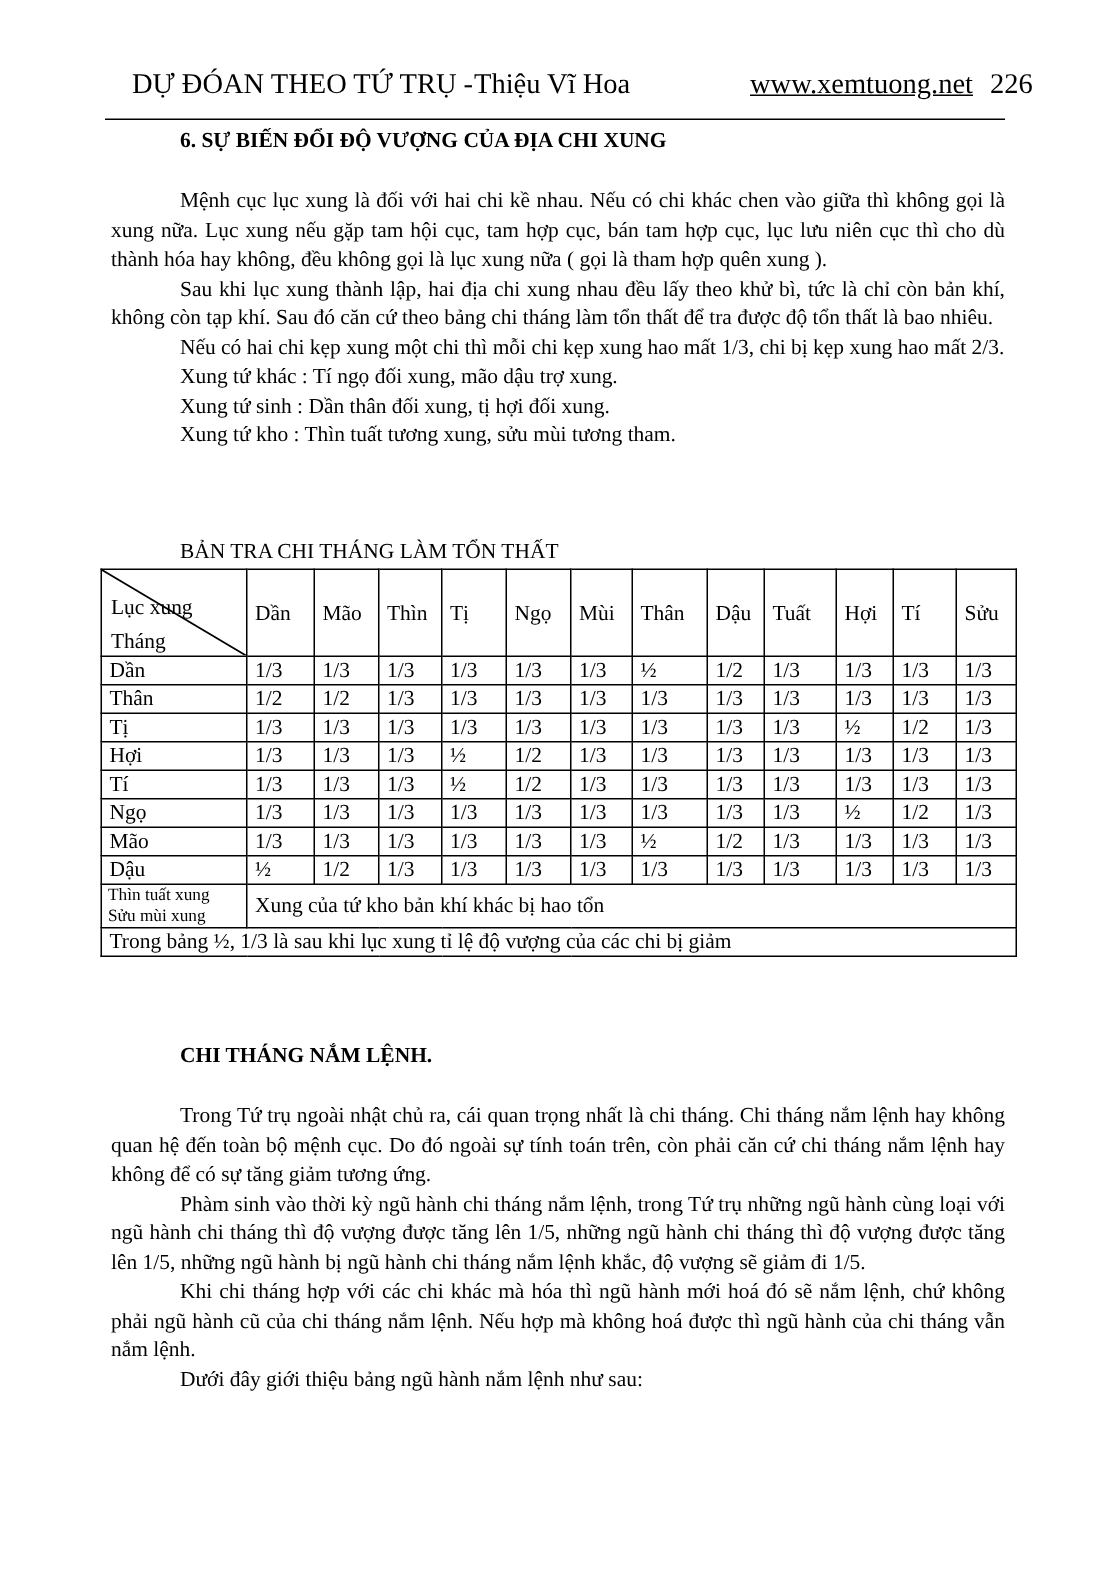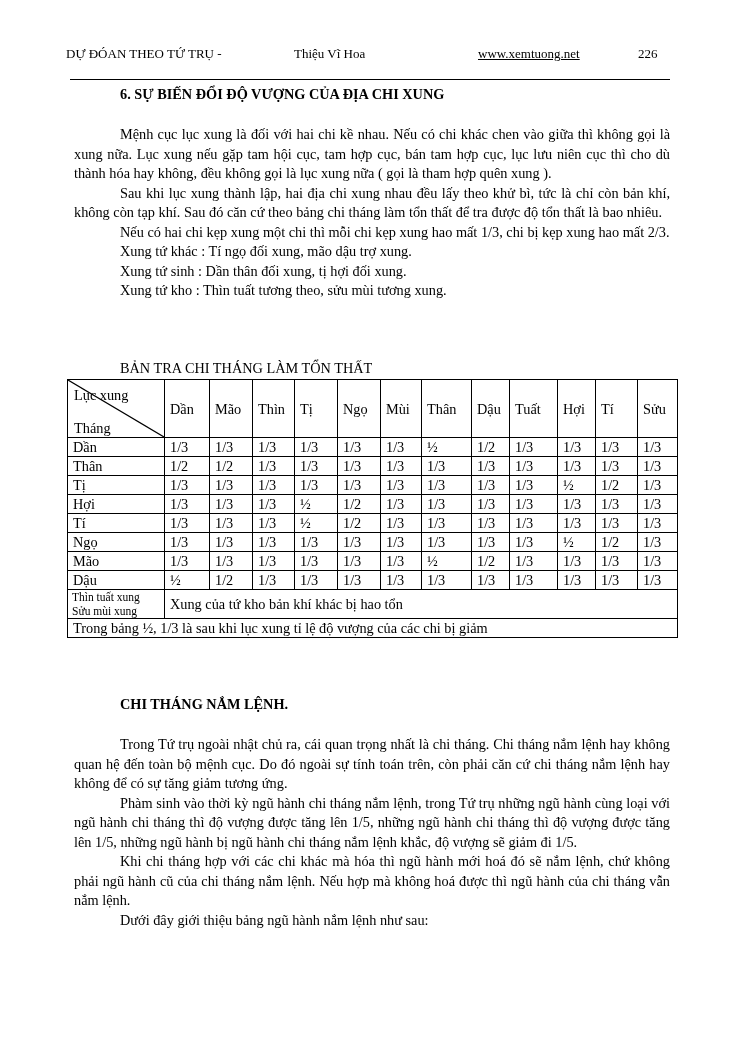--- a/index.html
+++ b/index.html
@@ -1,37 +1,37 @@
 <!DOCTYPE html>
 <html><head>
 <meta charset="utf-8">
 <style>
   html, body { margin:0; padding:0; background:#ffffff; }
   body { width:744px; height:1053px; position:relative; overflow:hidden;
          font-family:"Liberation Serif", "DejaVu Serif", serif; color:#000; font-size:14.3px; }
-  .page-header { position:absolute; top:46px; left:66px; width:600px; height:20px; font-size:13px; }
+  .page-header { position:absolute; top:46px; left:88px; width:600px; height:20px; font-size:19px; }
   .page-header span { position:absolute; top:0; white-space:nowrap; }
   .hdr-title { left:0; }
   .hdr-author { left:228px; }
   .hdr-site { left:412px; text-decoration:underline; }
   .hdr-page { left:572px; }
   .hdr-rule { position:absolute; top:79px; left:70px; width:600px; height:0; border-top:1.3px solid #000; }
 
   .heading { position:absolute; left:120px; font-weight:bold; font-size:14.3px; white-space:nowrap; }
   .para { position:absolute; left:74px; width:596px; line-height:19.5px; text-align:justify; font-size:14.3px; }
   .para p { margin:0; text-indent:46px; }
 
   .table-caption { position:absolute; left:120px; top:360px; font-size:14.3px; white-space:nowrap;text-align:right; }
 
   table.chi { position:absolute; left:67px; top:379px; border-collapse:collapse; table-layout:fixed; width:610px; font-size:14.3px; }
   table.chi td { border:1.6px solid #000; padding:0 0 0 5px; height:18px; line-height:18px; white-space:nowrap; overflow:hidden; }
   table.chi tr.head td { height:57px; }
   .diag-cell { position:relative; padding:0 !important; }
   .diag-cell svg { position:absolute; left:0; top:0; width:100%; height:100%; }
-  .diag-top { position:absolute; left:6px; top:7px; line-height:16px; }
+  .diag-top { position:absolute; left:6px; top:17px; line-height:16px; }
   .diag-bottom { position:absolute; left:6px; bottom:0px; line-height:18px; }
   .small-label { font-size:11.5px; line-height:13px !important; padding-left:4px !important; }
   .small-label div { line-height:14px; }
 </style>
 </head>
 <body>
 
 <div class="page-header">
   <span class="hdr-title">DỰ ĐÓAN THEO TỨ TRỤ -</span>
   <span class="hdr-author">Thiệu Vĩ  Hoa</span>
@@ -41,21 +41,21 @@
 <div class="hdr-rule"></div>
 
 <div class="heading" style="top:86px;">6. SỰ BIẾN ĐỔI ĐỘ VƯỢNG CỦA ĐỊA CHI XUNG</div>
 
 <div class="para" style="top:125px;">
   <p>Mệnh cục lục xung là đối với hai chi kề nhau. Nếu có chi khác chen vào giữa thì không gọi là xung nữa. Lục xung nếu gặp tam hội cục, tam hợp cục, bán tam hợp cục, lục lưu niên cục thì cho dù thành hóa hay không, đều không gọi là lục xung nữa ( gọi là tham hợp quên xung ).</p>
   <p>Sau khi lục xung thành lập, hai địa chi xung nhau đều lấy theo khử bì, tức là chỉ còn bản khí, không còn tạp khí. Sau đó căn cứ theo bảng chi tháng làm tổn thất để tra được độ tổn thất là bao nhiêu.</p>
   <p>Nếu có hai chi kẹp xung một chi thì mỗi chi kẹp xung hao mất 1/3, chi bị kẹp xung hao mất 2/3.</p>
   <p>Xung tứ khác : Tí ngọ đối xung, mão dậu trợ xung.</p>
   <p>Xung tứ sinh : Dần thân đối xung, tị hợi đối xung.</p>
-  <p>Xung tứ kho : Thìn tuất tương theo, sửu mùi tương xung.</p>
+  <p>Xung tứ kho : Thìn tuất tương xung, sửu mùi tương tham.</p>
 </div>
 
 <div class="table-caption">BẢN TRA CHI THÁNG LÀM TỔN THẤT</div>
 
 <table class="chi">
   <colgroup>
     <col style="width:97px">
     <col style="width:45px">
       <col style="width:43px">
       <col style="width:42px">

